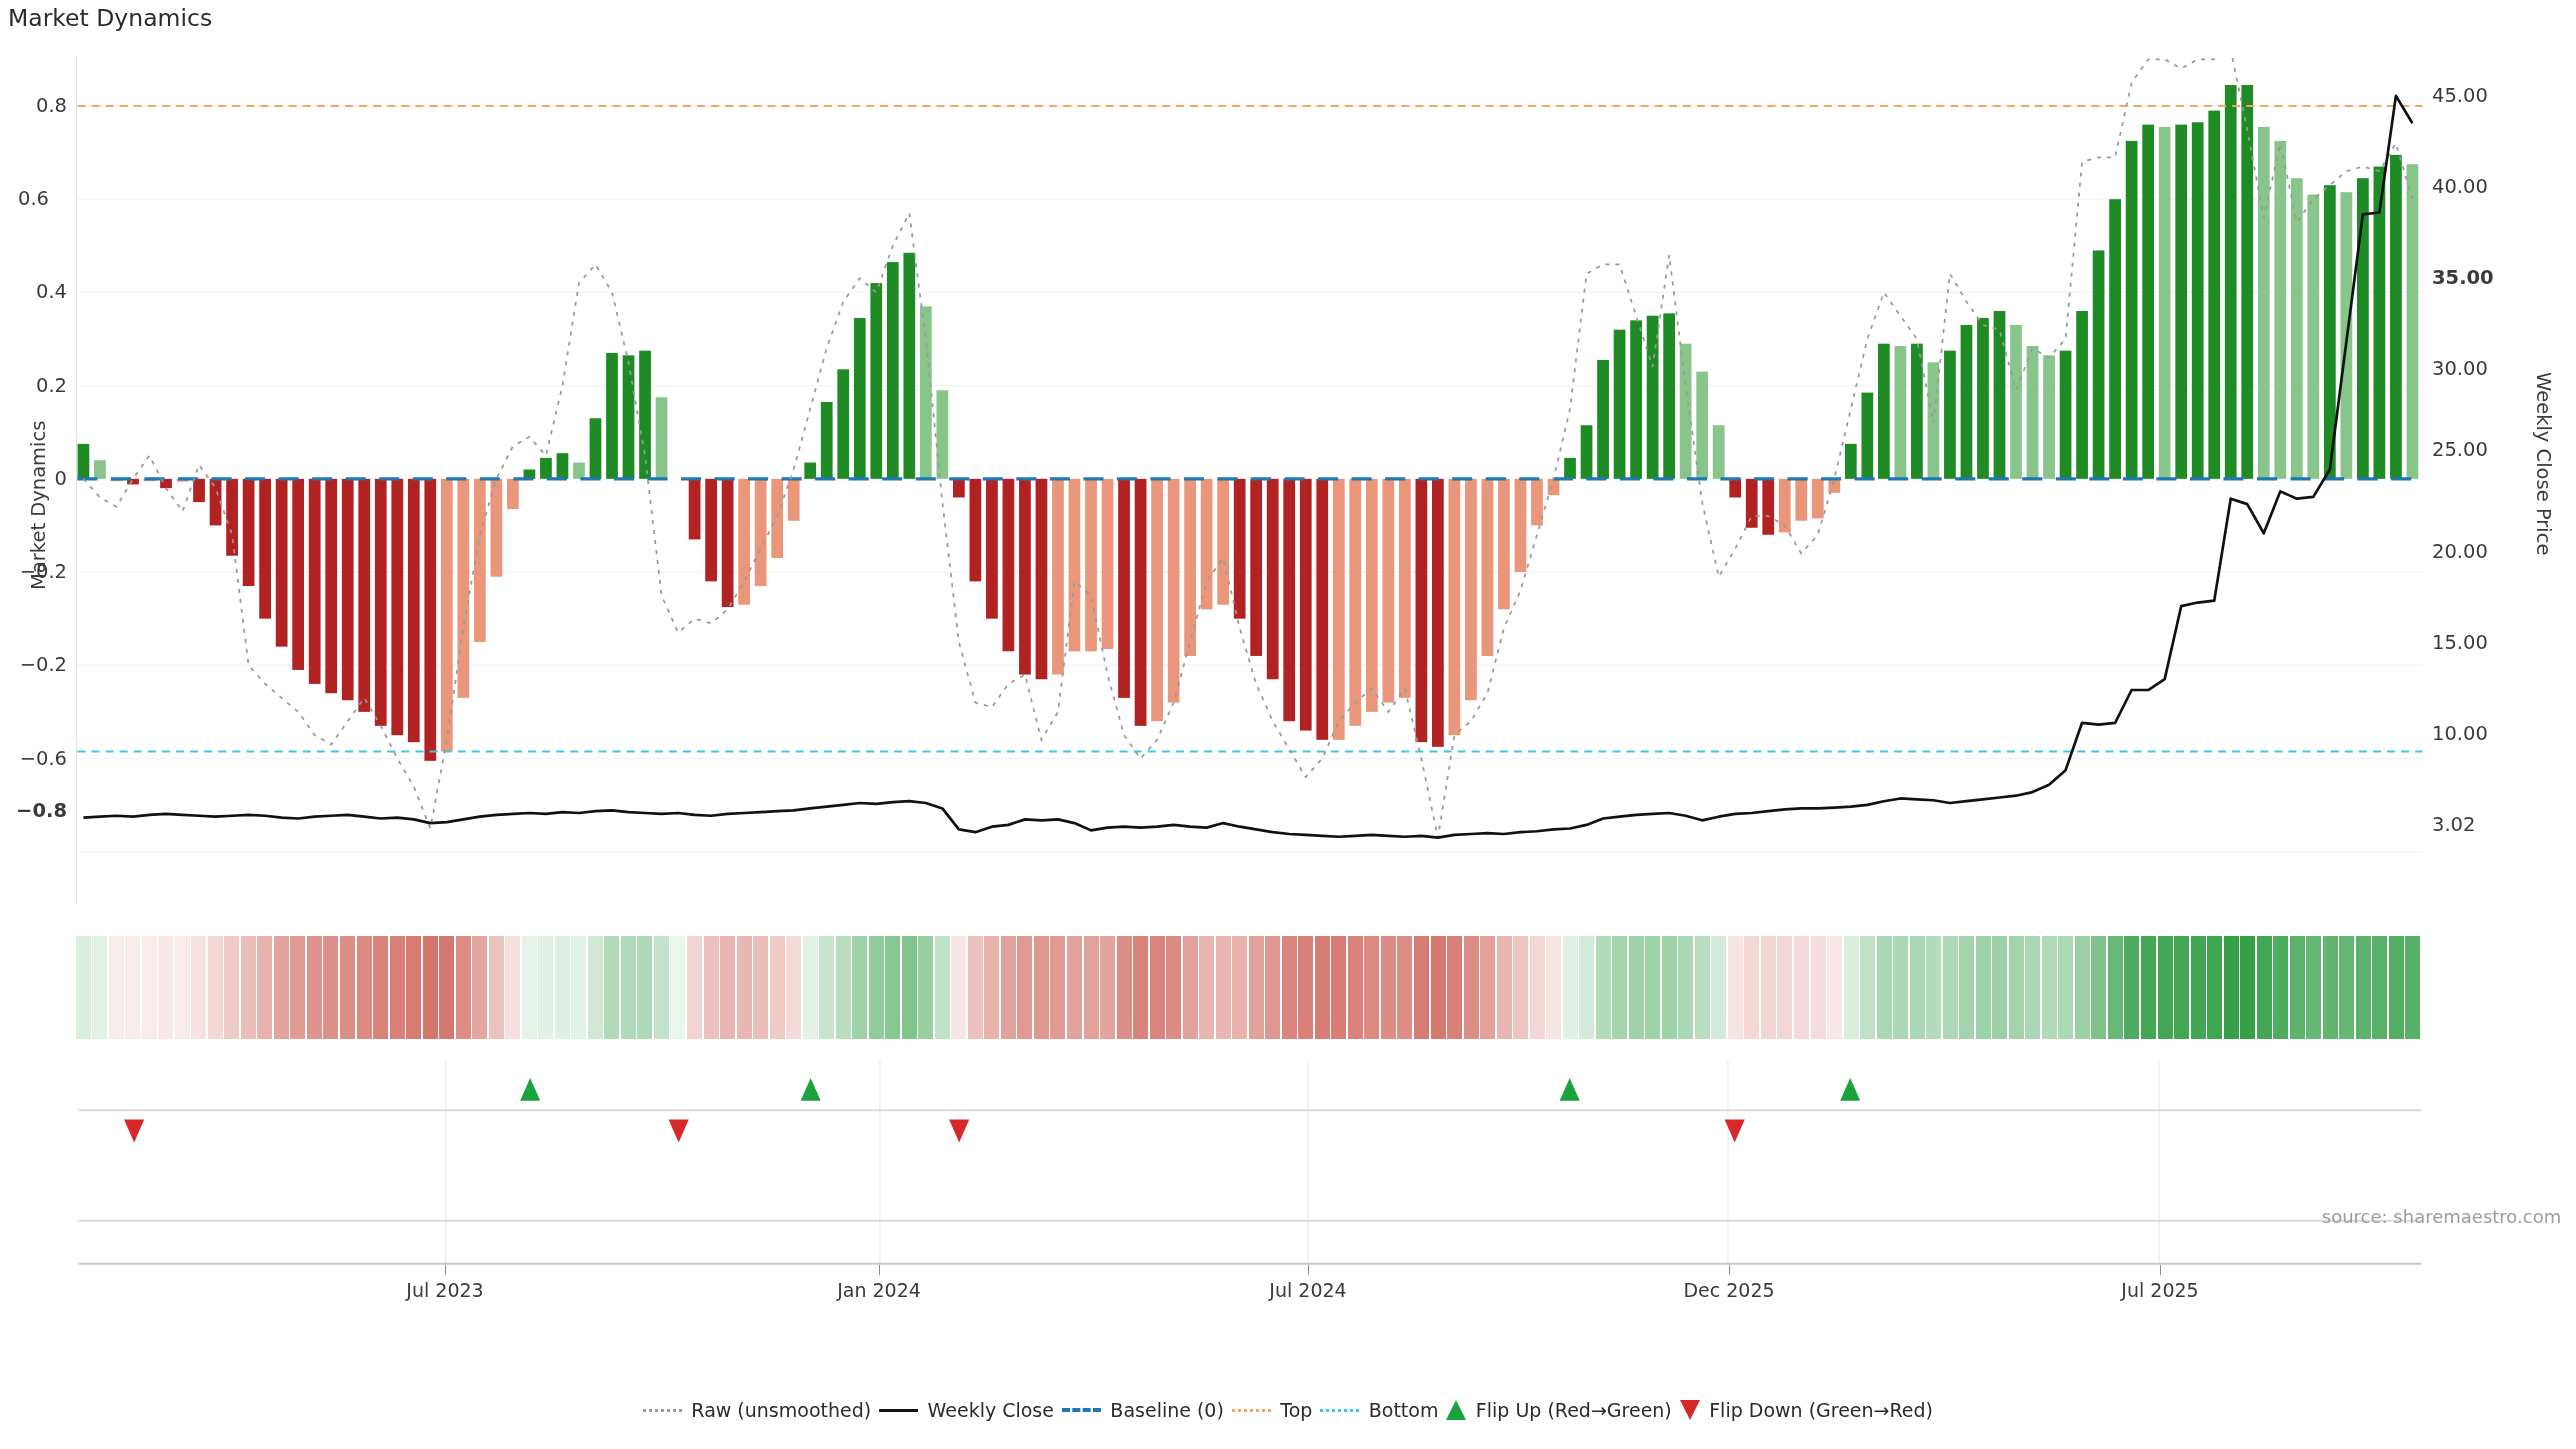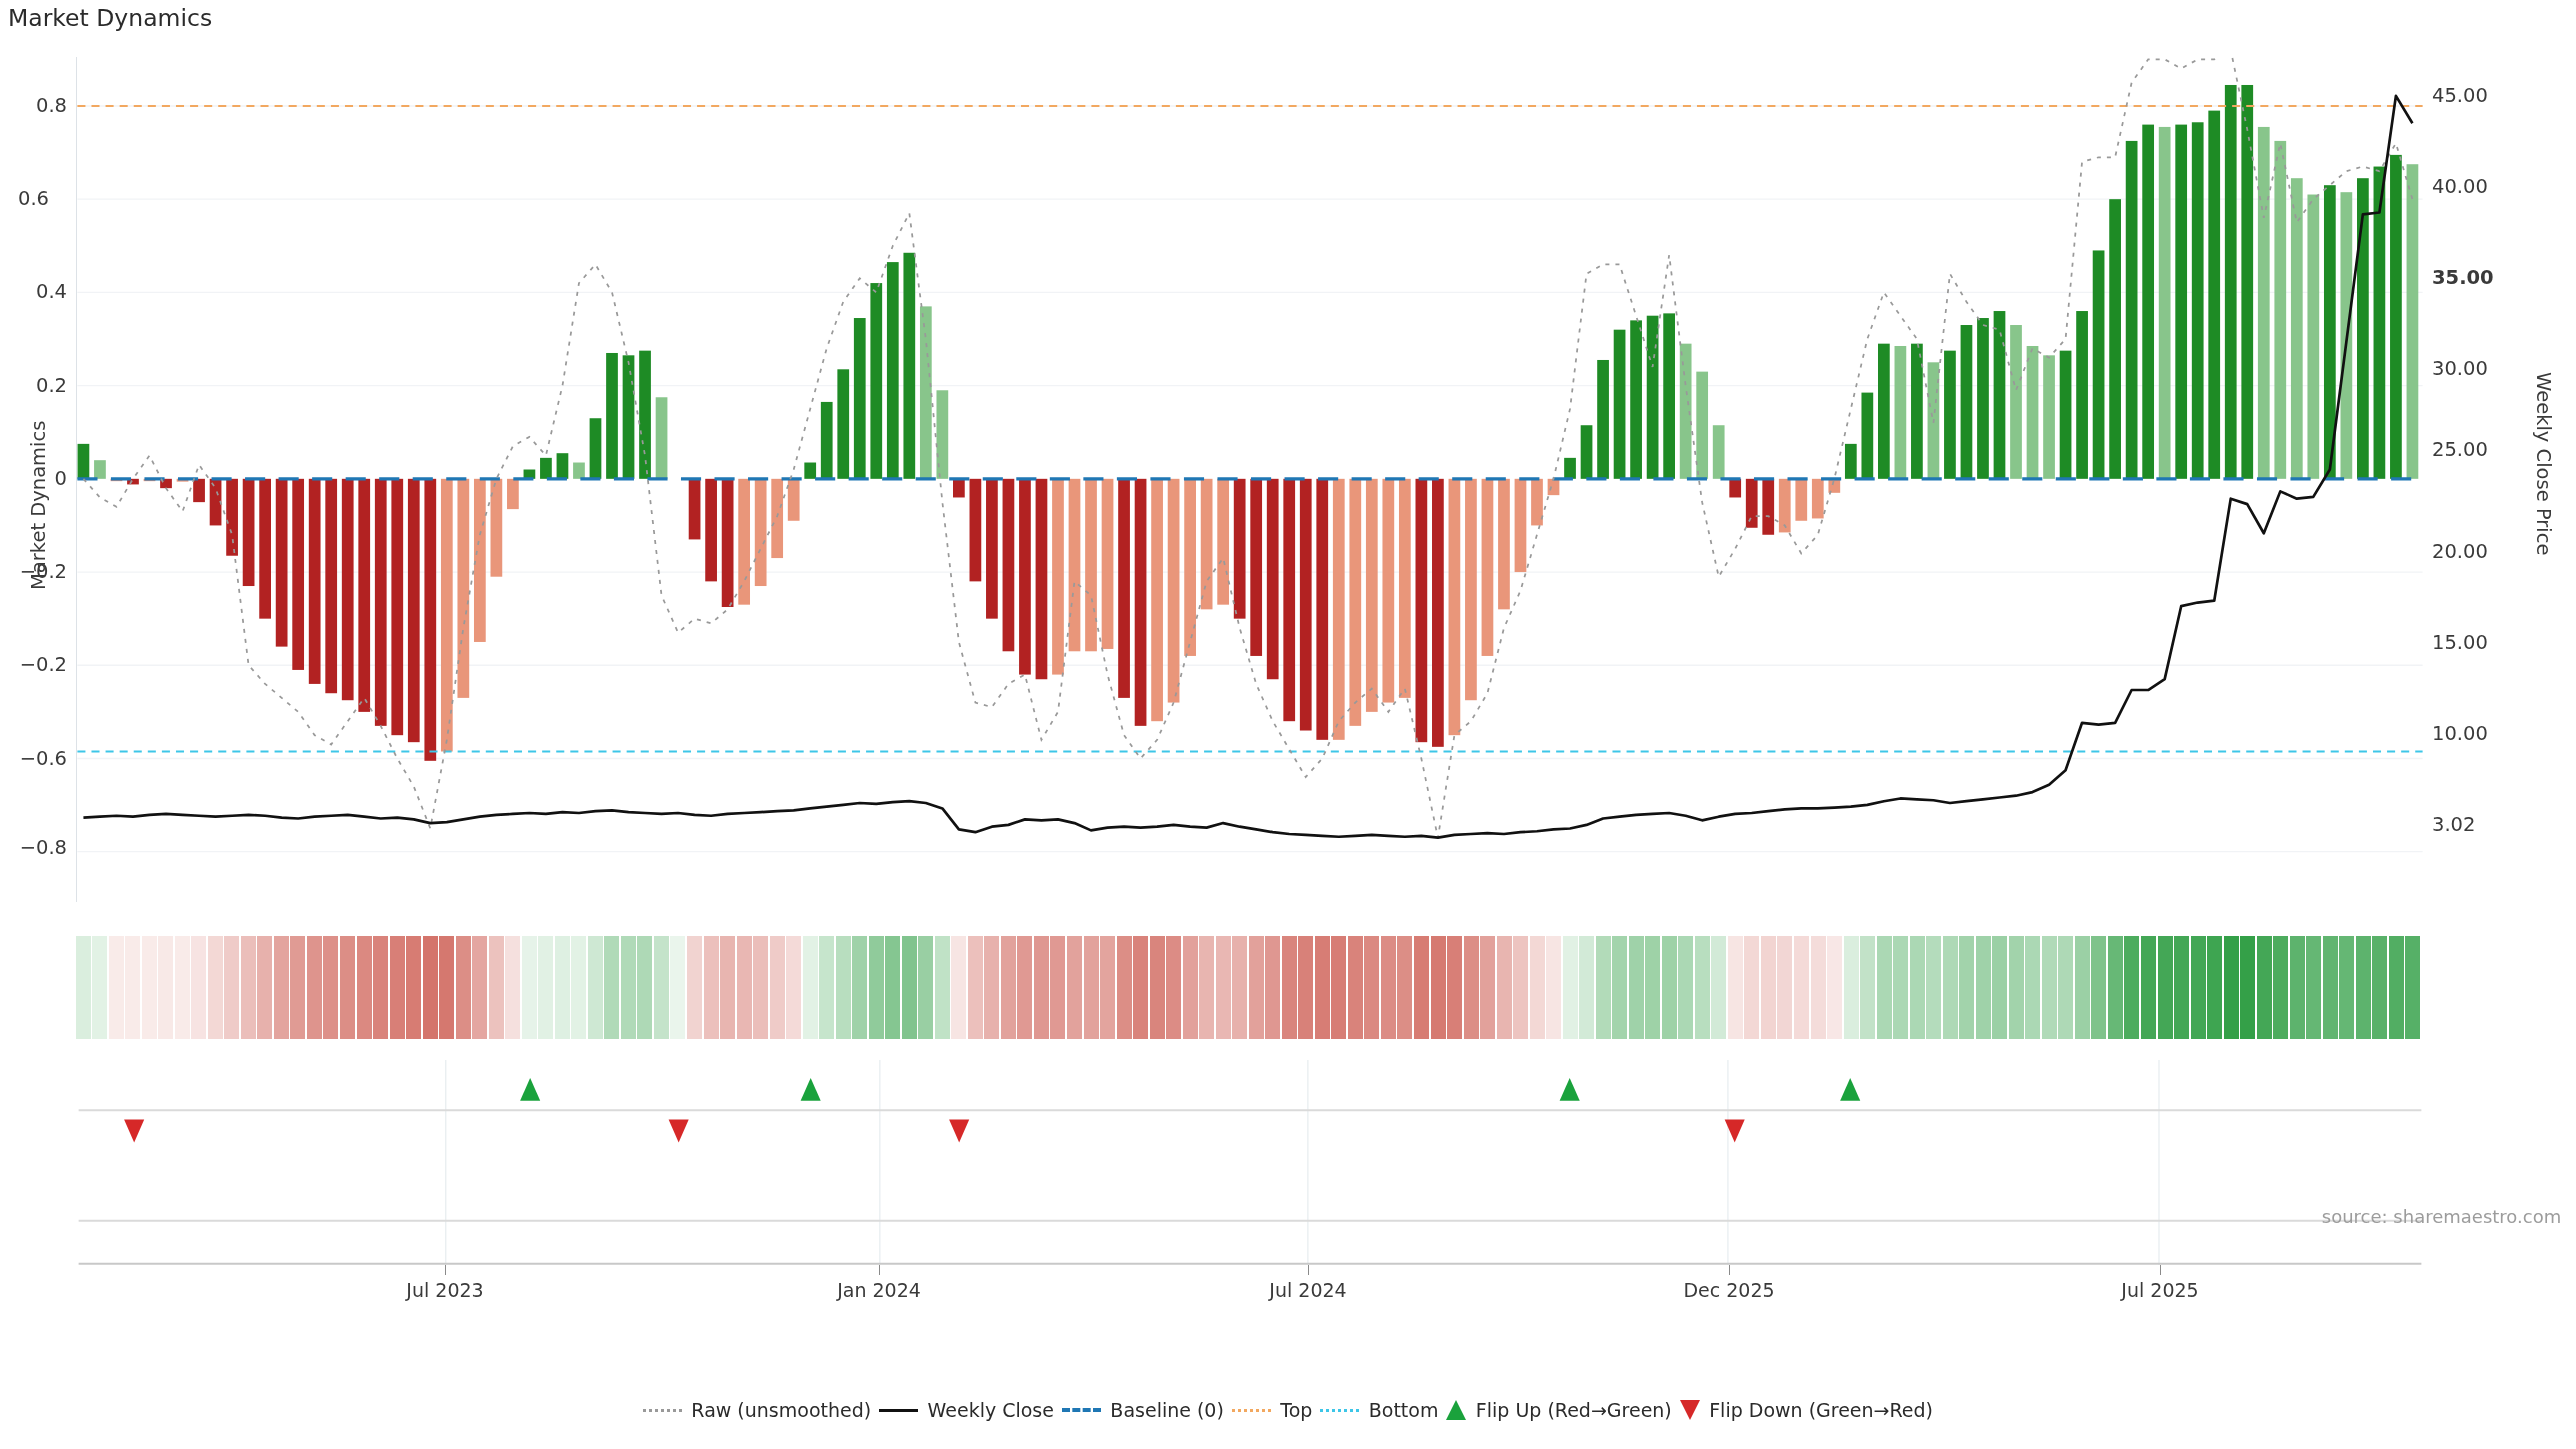--- a/index.html
+++ b/index.html
@@ -37,21 +37,21 @@
 
   <div id="left-ticks">
       <div class="ytick" style="top: 94px;">0.8</div>
       <div class="ytick" style="top: 187px; text-align: center;">0.6</div>
       <div class="ytick" style="top: 280px;">0.4</div>
       <div class="ytick" style="top: 374px;">0.2</div>
       <div class="ytick" style="top: 467px;">0</div>
       <div class="ytick" style="top: 560px;">−0.2</div>
       <div class="ytick" style="top: 653px;">−0.2</div>
       <div class="ytick" style="top: 747px;">−0.6</div>
-      <div class="ytick" style="top: 836px;">−0.8</div>
+      <div class="ytick" style="top: 799px; font-weight: bold;">−0.8</div>
     </div>
   <div id="right-ticks">
       <div class="ptick" style="top: 84px;">45.00</div>
       <div class="ptick" style="top: 175px;">40.00</div>
       <div class="ptick" style="top: 266px; font-weight: bold;">35.00</div>
       <div class="ptick" style="top: 357px;">30.00</div>
       <div class="ptick" style="top: 438px;">25.00</div>
       <div class="ptick" style="top: 540px;">20.00</div>
       <div class="ptick" style="top: 631px;">15.00</div>
       <div class="ptick" style="top: 722px;">10.00</div>

